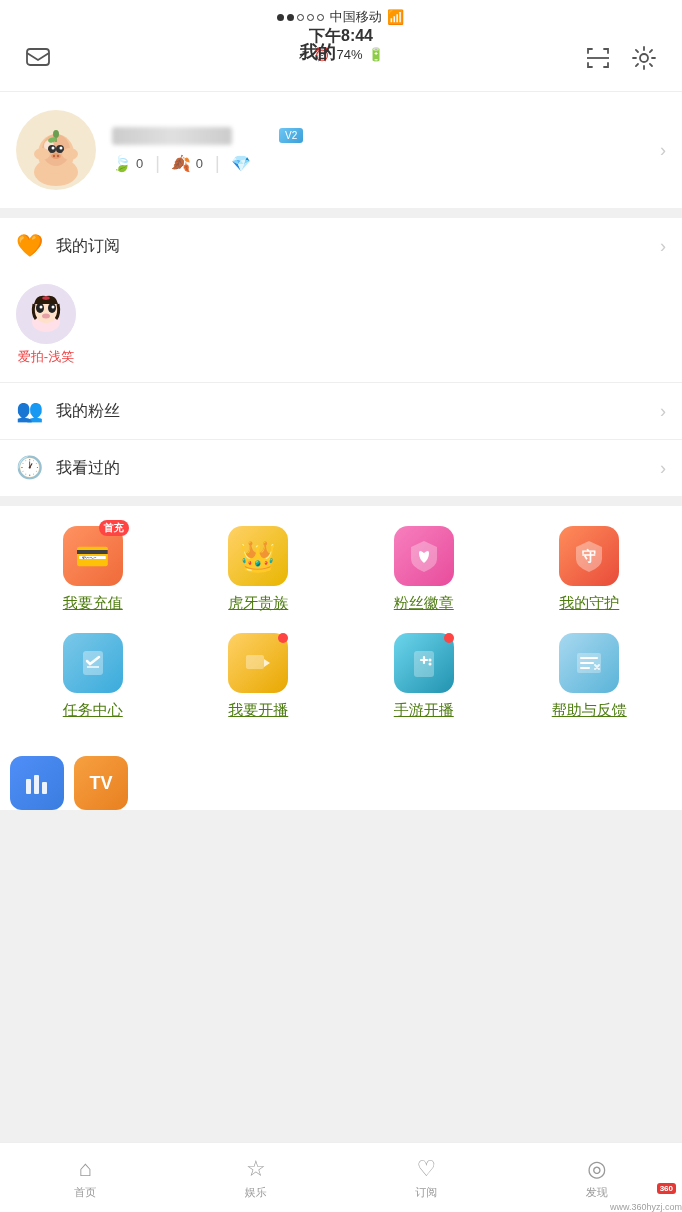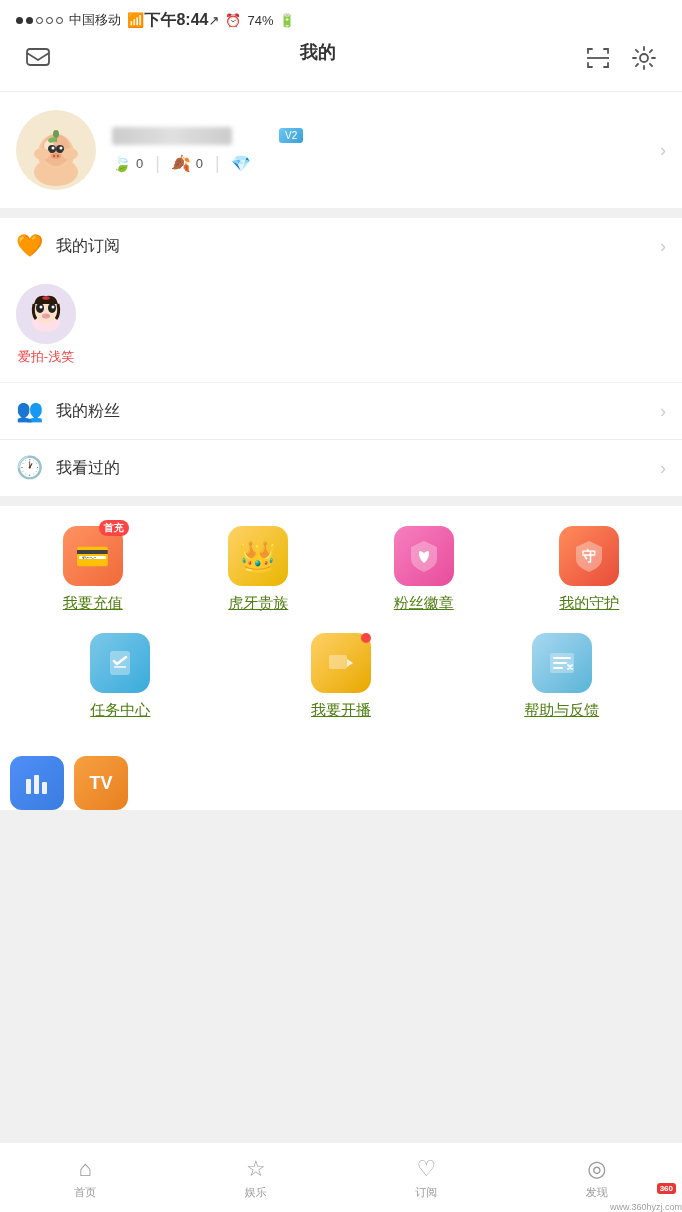--- a/index.html
+++ b/index.html
@@ -13,23 +13,24 @@
       font-size: 14px;
       overflow-x: hidden;
     }
 
     
     .status-bar {
       background: #fff;
       height: 40px;
       display: flex;
       align-items: center;
-      padding: 0 16px;
+      padding: 8px 16px;
       font-size: 13px;
       font-weight: 500;
+      flex-direction: column;
     }
     .status-left { display: flex; align-items: center; gap: 6px; }
     .status-dots { display: flex; gap: 3px; }
     .status-dot { width: 7px; height: 7px; border-radius: 50%; }
     .status-dot.filled { background: #333; }
     .status-dot.empty { background: transparent; border: 1.5px solid #333; }
     .status-center { font-size: 16px; font-weight: 700; }
     .status-right { display: flex; align-items: center; gap: 6px; font-size: 13px; }
     .wifi-icon { font-size: 14px; }
 
@@ -443,20 +444,33 @@
       <div class="grid-icon-wrap ic-broadcast">
         <svg width="32" height="32" viewBox="0 0 32 32">
           <rect x="4" y="8" width="18" height="14" rx="2" fill="rgba(255,255,255,0.35)"></rect>
           <polygon points="22,12 28,16 22,20" fill="rgba(255,255,255,0.8)"></polygon>
         </svg>
         <span class="dot-badge"></span>
       </div>
       <span class="grid-label">我要开播</span>
     </div>
 
+    <div class="grid-item">
+      <div class="grid-icon-wrap ic-mobile">
+        <svg width="32" height="32" viewBox="0 0 32 32">
+          <rect x="6" y="4" width="20" height="26" rx="3" fill="rgba(255,255,255,0.3)"></rect>
+          <line x1="16" y1="10" x2="16" y2="16" stroke="white" stroke-width="2.2" stroke-linecap="round"></line>
+          <line x1="13" y1="13" x2="19" y2="13" stroke="white" stroke-width="2.2" stroke-linecap="round"></line>
+          <circle cx="22" cy="13" r="1.5" fill="white"></circle>
+          <circle cx="22" cy="17" r="1.5" fill="white"></circle>
+        </svg>
+        <span class="dot-badge"></span>
+      </div>
+      <span class="grid-label">手游开播</span>
+    </div>
 
     <div class="grid-item">
       <div class="grid-icon-wrap ic-help">
         <svg width="32" height="32" viewBox="0 0 32 32">
           <rect x="4" y="6" width="24" height="20" rx="2" fill="rgba(255,255,255,0.3)"></rect>
           <line x1="8" y1="11" x2="24" y2="11" stroke="white" stroke-width="2" stroke-linecap="round"></line>
           <line x1="8" y1="16" x2="20" y2="16" stroke="white" stroke-width="2" stroke-linecap="round"></line>
           <line x1="8" y1="21" x2="16" y2="21" stroke="white" stroke-width="2" stroke-linecap="round"></line>
           <path d="M22 18 L26 22 M22 22 L26 18" stroke="rgba(255,255,255,0.8)" stroke-width="2" stroke-linecap="round"></path>
         </svg>

